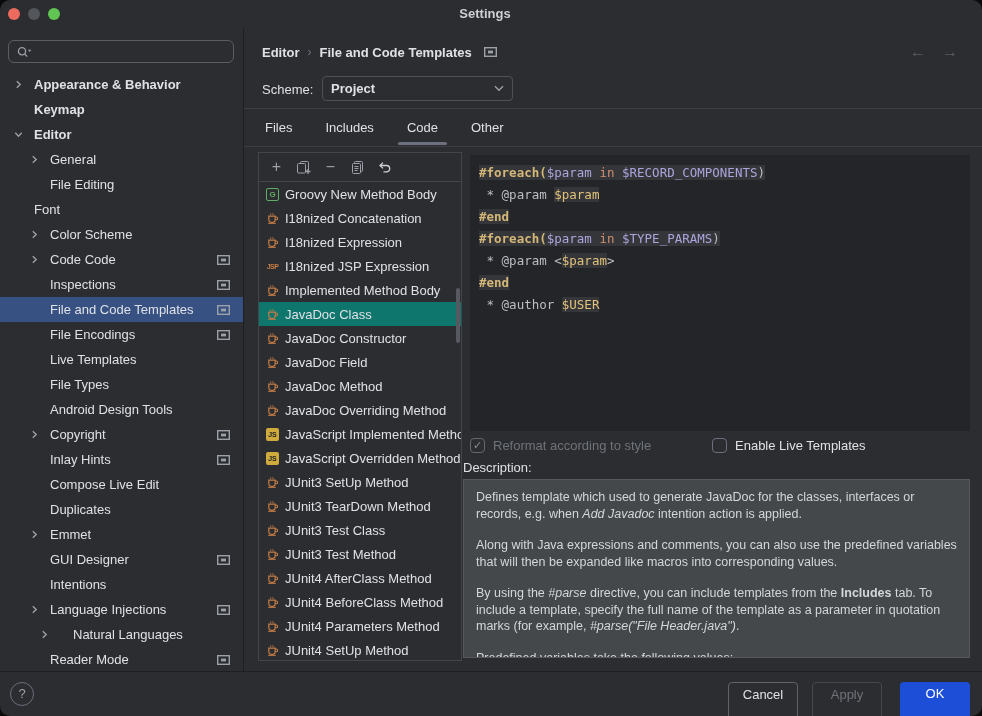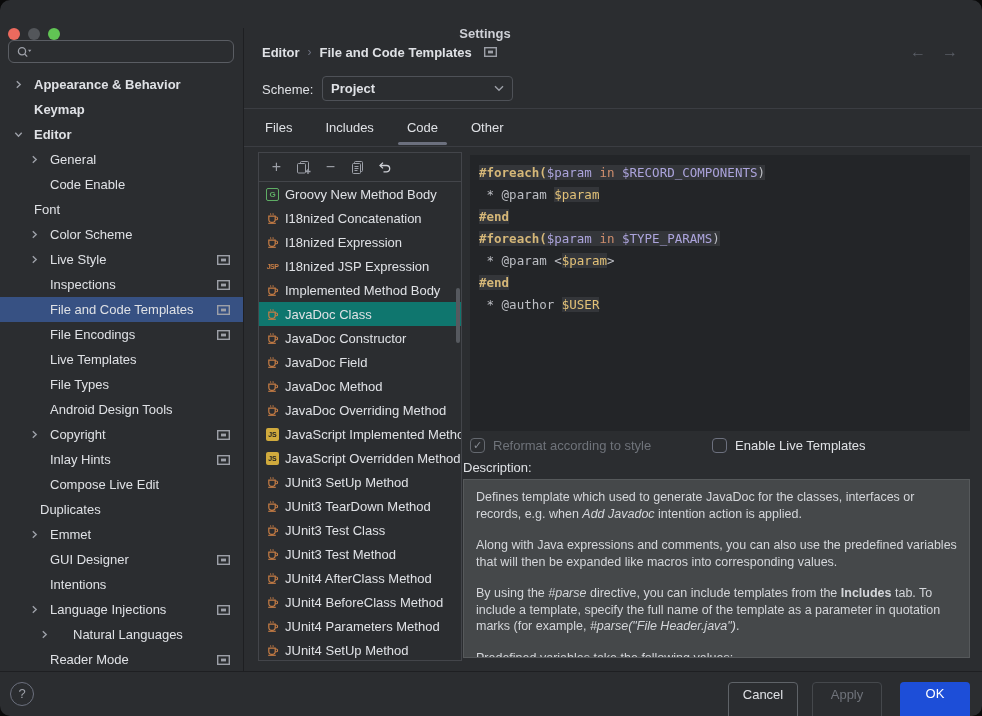--- a/index.html
+++ b/index.html
@@ -1,19 +1,19 @@
 <!DOCTYPE html>
 <html><head>
 <meta charset="utf-8">
 <style>
   html,body{margin:0;padding:0;background:#0a0a0a;}
   .window{position:relative;width:982px;height:716px;background:#2B2D30;border-radius:10px;overflow:hidden;
     font-family:"Liberation Sans",sans-serif;color:#DFE1E5;font-size:13px;}
   
-  .titlebar{position:absolute;top:0;left:0;right:12px;height:28px;margin-top:20px;}
+  .titlebar{position:absolute;top:0;left:0;right:12px;height:28px;}
   .win-title{position:absolute;left:0;right:0;top:0;height:28px;line-height:28px;text-align:center;
     font-weight:bold;color:#CED0D6;font-size:13px;}
   .dot{position:absolute;top:8px;width:12px;height:12px;border-radius:50%;}
   .dot.red{left:8px;background:#EC6A5E;}
   .dot.gray{left:28px;background:#53565A;}
   .dot.green{left:48px;background:#61C554;}
   
   .sidebar{position:absolute;top:28px;left:0;width:243px;bottom:44px;border-right:1px solid #1E1F22;}
   .searchbox{position:absolute;left:8px;top:12px;width:226px;height:23px;border:1px solid #5A5D63;border-radius:6px;
     display:flex;align-items:center;padding-left:7px;box-sizing:border-box;}
@@ -135,41 +135,41 @@
         <div class="tree-row level1" style="padding-left: 30px;">
           <span class="chev">
             <svg width="9" height="9" viewBox="0 0 9 9" fill="none">
               <path d="M2.8 1.3l3.4 3.2-3.4 3.2" stroke="#9DA0A8" stroke-width="1.4"></path>
             </svg>
           </span>
           <span class="tree-label">General</span>
         </div>
         <div class="tree-row level1" style="padding-left: 30px;">
           <span class="chev"></span>
-          <span class="tree-label">Code Enable</span>
+          <span class="tree-label">File Editing</span>
         </div>
         <div class="tree-row level1" style="padding-left: 14px;">
           <span class="chev"></span>
           <span class="tree-label">Font</span>
         </div>
         <div class="tree-row level1" style="padding-left: 30px;">
           <span class="chev">
             <svg width="9" height="9" viewBox="0 0 9 9" fill="none">
               <path d="M2.8 1.3l3.4 3.2-3.4 3.2" stroke="#9DA0A8" stroke-width="1.4"></path>
             </svg>
           </span>
           <span class="tree-label">Color Scheme</span>
         </div>
         <div class="tree-row level1" style="padding-left: 30px;">
           <span class="chev">
             <svg width="9" height="9" viewBox="0 0 9 9" fill="none">
               <path d="M2.8 1.3l3.4 3.2-3.4 3.2" stroke="#9DA0A8" stroke-width="1.4"></path>
             </svg>
           </span>
-          <span class="tree-label">Live Style</span>
+          <span class="tree-label">Code Code</span>
           <span class="badge">
             <svg width="13" height="10" viewBox="0 0 13 10" fill="none">
               <rect x="0.7" y="0.7" width="11.6" height="8.6" stroke="#9DA0A8" stroke-width="1.4"></rect>
               <rect x="4" y="3.6" width="5" height="2.8" fill="#9DA0A8"></rect>
             </svg>
           </span>
         </div>
         <div class="tree-row level1" style="padding-left: 30px;">
           <span class="chev"></span>
           <span class="tree-label">Inspections</span>
@@ -233,21 +233,21 @@
             <svg width="13" height="10" viewBox="0 0 13 10" fill="none">
               <rect x="0.7" y="0.7" width="11.6" height="8.6" stroke="#9DA0A8" stroke-width="1.4"></rect>
               <rect x="4" y="3.6" width="5" height="2.8" fill="#9DA0A8"></rect>
             </svg>
           </span>
         </div>
         <div class="tree-row level1" style="padding-left: 30px;">
           <span class="chev"></span>
           <span class="tree-label">Compose Live Edit</span>
         </div>
-        <div class="tree-row level1" style=" margin-left: 20px;">
+        <div class="tree-row level1" style="padding-left: 30px;">
           <span class="chev"></span>
           <span class="tree-label">Duplicates</span>
         </div>
         <div class="tree-row level1" style="padding-left: 30px;">
           <span class="chev">
             <svg width="9" height="9" viewBox="0 0 9 9" fill="none">
               <path d="M2.8 1.3l3.4 3.2-3.4 3.2" stroke="#9DA0A8" stroke-width="1.4"></path>
             </svg>
           </span>
           <span class="tree-label">Emmet</span>

